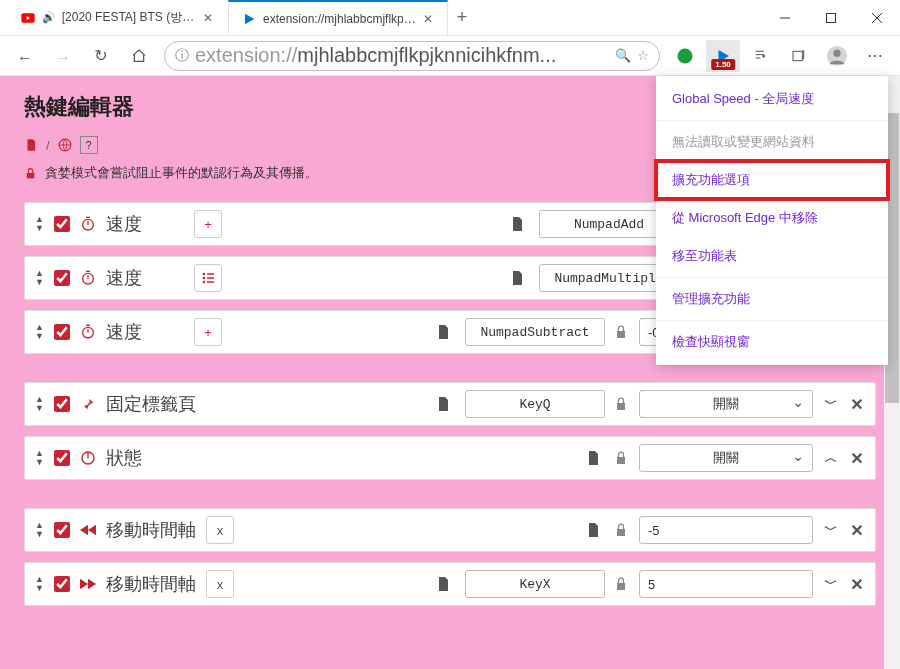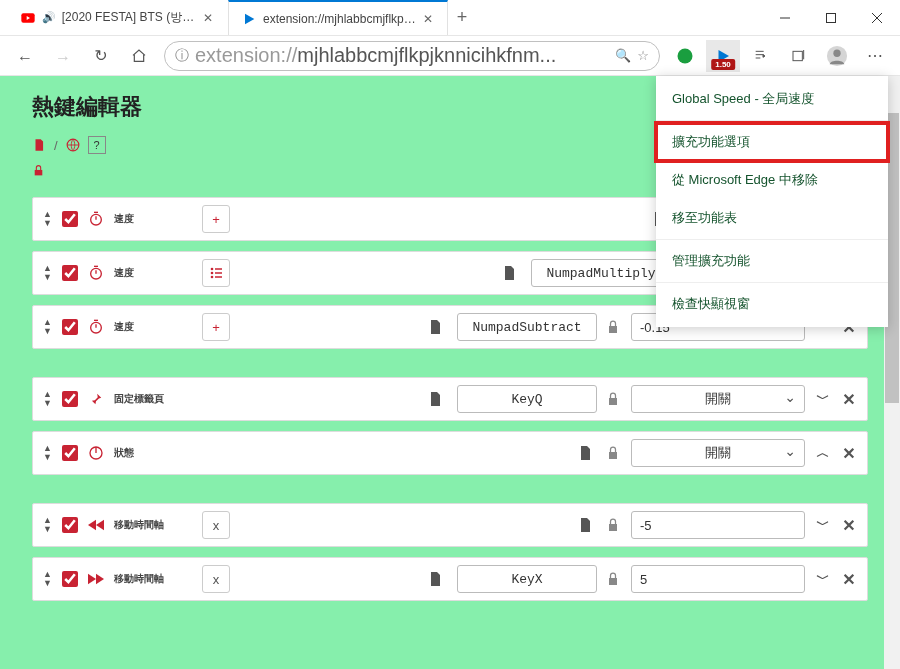--- a/index.html
+++ b/index.html
@@ -23,47 +23,47 @@
     .tbtn.disabled { color: #ccc; }
     .addrbar { flex: 1; height: 30px; border: 1px solid #c0c0c0; border-radius: 15px; display: flex; align-items: center; padding: 0 10px; gap: 6px; margin: 0 4px; overflow: hidden; }
     .addrbar .info { color: #888; font-size: 14px; }
     .addrbar .url { flex: 1; color: #555; font-size: 20px; white-space: nowrap; }
     .addrbar .url .dim { color: #999; }
     .ext-btn { width: 34px; height: 32px; display: flex; align-items: center; justify-content: center; position: relative; }
     .ext-btn.active { background: #e8e8e8; }
     .badge { position: absolute; bottom: 2px; left: 50%; transform: translateX(-50%); background: #b01616; color: #fff; font-size: 8px; padding: 1px 4px; border-radius: 2px; font-weight: bold; }
 
     
-    .page { padding: 16px 32px; height: calc(100% - 76px); overflow-y: auto; position: relative; background: #86efac; }
+    .page { padding: 16px 24px; height: calc(100% - 76px); overflow-y: auto; position: relative; background: #f9a8d4; }
     h1 { font-size: 22px; font-weight: 700; margin-bottom: 14px; color: #222; }
     .info-row { display: flex; align-items: center; gap: 8px; margin-bottom: 10px; font-size: 13px; color: #333; }
     .info-row .red { color: #c82333; }
     .row { background: #fff; border: 1px solid #ddd; border-radius: 2px; height: 44px; display: flex; align-items: center; padding: 0 10px; gap: 10px; margin-bottom: 10px; }
     .arrows { display: flex; flex-direction: column; color: #555; font-size: 9px; line-height: 9px; }
     .chk { width: 16px; height: 16px; accent-color: #c82333; }
     .row-icon { color: #c82333; width: 16px; height: 16px; display: flex; align-items: center; justify-content: center; }
-    .row-label { color: #444; min-width: 78px; font-size: 10px; font-weight: bold; }
+    .row-label { color: #444; min-width: 78px; font-size: 18px; }
     .sq-btn { width: 28px; height: 28px; border: 1px solid #ccc; border-radius: 3px; display: flex; align-items: center; justify-content: center; color: #c82333; font-size: 13px; background: #fff; }
     .spacer { flex: 1; }
     .file-icon { color: #555; margin-right: 4px; width: 14px; }
     .key-btn { width: 140px; height: 28px; border: 1px solid #bbb; border-radius: 3px; display: flex; align-items: center; justify-content: center; font-family: 'Courier New', monospace; font-size: 13px; color: #333; background: #fff; }
     .lock { color: #888; width: 14px; }
     .num-input { width: 100px; height: 28px; border: 1px solid #bbb; border-radius: 3px; padding: 0 8px; font-size: 13px; color: #333; }
     .num-input.wide { width: 174px; }
     .select { width: 174px; height: 28px; border: 1px solid #bbb; border-radius: 3px; padding: 0 8px; font-size: 13px; color: #333; display: flex; align-items: center; justify-content: center; position: relative; background: #fff; }
     .select::after { content: "⌄"; position: absolute; right: 8px; font-size: 14px; color: #555; top: 3px; }
     .chev-btn { color: #555; width: 16px; text-align: center; font-size: 13px; font-weight: bold; }
     .x-btn { color: #555; width: 16px; text-align: center; font-size: 16px; font-weight: bold; }
     .gap { height: 18px; }
     .scrollbar-stub { position: absolute; right: 0; top: 76px; bottom: 0; width: 16px; background: #f1f1f1; }
     .scroll-thumb { position: absolute; right: 1px; top: 113px; width: 14px; height: 290px; background: #c1c1c1; }
 
     
     .ctx { position: absolute; right: 12px; top: 76px; width: 232px; background: #fff; box-shadow: 0 2px 12px rgba(0,0,0,.2); z-index: 100; padding: 4px 0; }
-    .ctx-item { padding: 10px 16px; font-size: 13px; color: #14532d; }
+    .ctx-item { padding: 10px 16px; font-size: 13px; color: #6d28d9; }
     .ctx-item.disabled { color: #999; }
     .ctx-item.highlighted { outline: 4px solid #e02020; outline-offset: -2px; }
     .ctx-sep { height: 1px; background: #eee; margin: 2px 0; }
 
     .help-box { width: 18px; height: 18px; border: 1px solid #888; display: inline-flex; align-items: center; justify-content: center; font-size: 11px; }
 
     svg { display: block; }
   </style>
 </head>
 <body>
@@ -180,20 +180,21 @@
     <span class="help-box">?</span>
   </div>
 
   <div class="info-row">
     <span class="red">
         <svg width="13" height="13" viewBox="0 0 24 24">
           <rect x="5" y="11" width="14" height="10" fill="#c82333"></rect>
           <path d="M8 11V7a4 4 0 018 0v4" fill="none" stroke="#c82333" stroke-width="2"></path>
         </svg>
       </span>
+    <span>貪婪模式會嘗試阻止事件的默認行為及其傳播。</span>
   </div>
 
   <div style="height:10px;"></div>
 
   <div id="rows">
       <div class="row">
         <div class="arrows">
           <span>▲</span>
           <span>▼</span>
         </div>
@@ -206,20 +207,21 @@
           </svg>
         </div>
         <div class="row-label">速度</div>
         <div class="sq-btn">+</div>
         <div class="spacer"></div>
         <div class="file-icon">
           <svg width="12" height="14" viewBox="0 0 24 28">
             <path d="M4 0h12l6 6v22H4z" fill="#555"></path>
           </svg>
         </div>
+        <div class="key-btn">NumpadAdd</div>
         <div class="lock">
           <svg width="12" height="14" viewBox="0 0 24 28">
             <rect x="4" y="12" width="16" height="14" fill="#888"></rect>
             <path d="M7 12V7a5 5 0 0110 0v5" fill="none" stroke="#888" stroke-width="2.5"></path>
           </svg>
         </div>
         <input class="num-input" value="0.1" style="">
         <div class="chev-btn">﹀</div>
         <div class="x-btn">✕</div>
       </div>
@@ -420,20 +422,21 @@
     </div>
 
 </div>
 
 <div class="scrollbar-stub"></div>
 <div class="scroll-thumb"></div>
 
 <div class="ctx">
   <div class="ctx-item">Global Speed - 全局速度</div>
   <div class="ctx-sep"></div>
+  <div class="ctx-item disabled">無法讀取或變更網站資料</div>
   <div class="ctx-item highlighted">擴充功能選項</div>
   <div class="ctx-item">從 Microsoft Edge 中移除</div>
   <div class="ctx-item">移至功能表</div>
   <div class="ctx-sep"></div>
   <div class="ctx-item">管理擴充功能</div>
   <div class="ctx-sep"></div>
   <div class="ctx-item">檢查快顯視窗</div>
 </div>
 
 </body></html>

